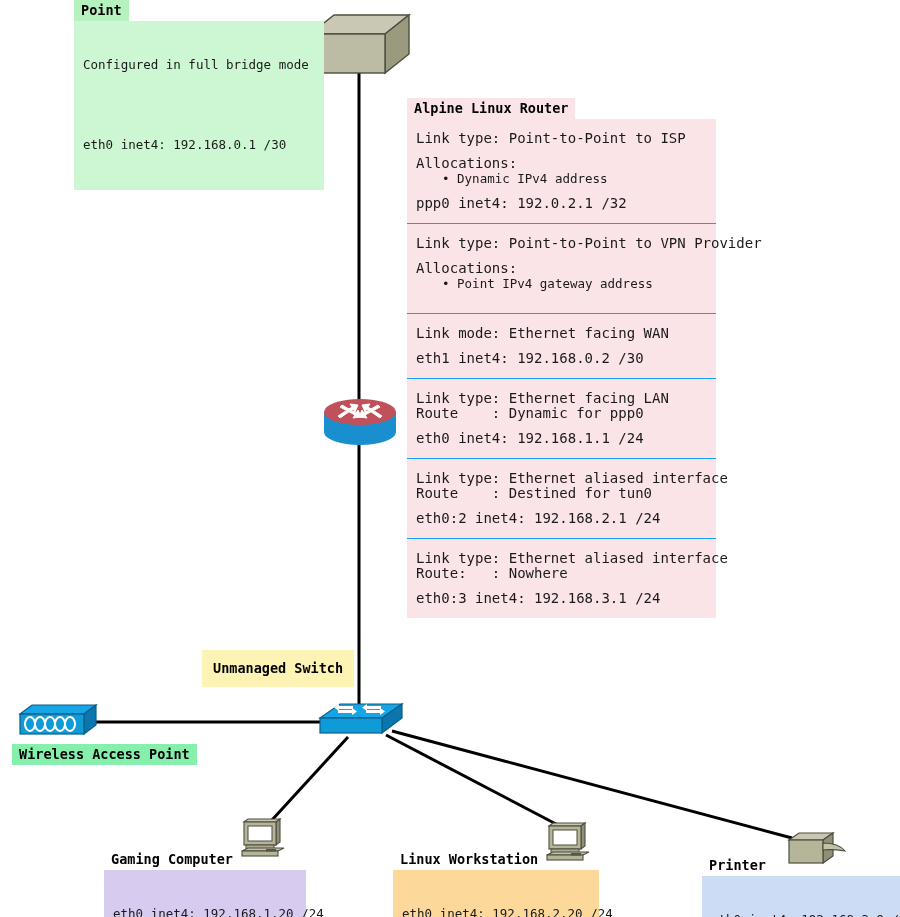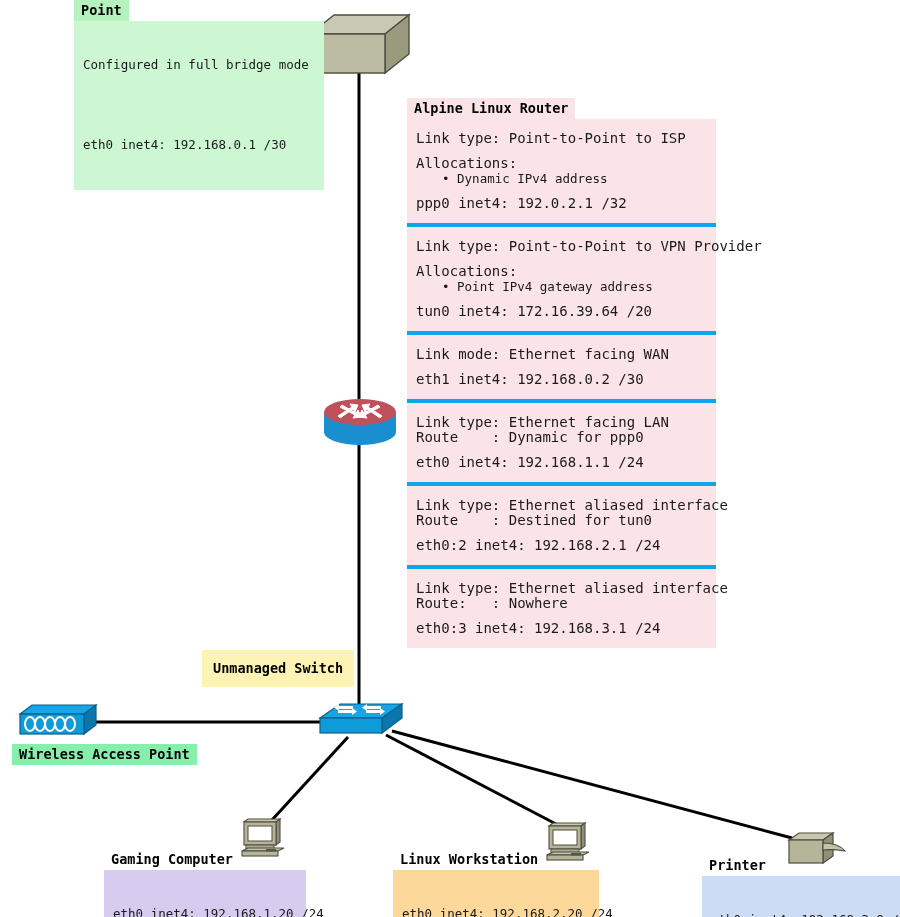--- a/index.html
+++ b/index.html
@@ -50,21 +50,21 @@
   
   #router-panel {
     position: absolute;
     left: 407px;
     top: 119px;
     width: 309px;
     background: #fbe4e8;
   }
   #router-panel .section {
     padding: 12px 9px 12px 9px;
-    border-top: 4px solid #0ea5e9;
+    border-top: 1px solid #0ea5e9;
   }
   #router-panel .section:first-child { border-top: none; }
   #router-panel .section .ln {
     display: block;
     font-size: 14px;
     line-height: 15px;
     color: #1a1a1a;
     white-space: pre;
   }
   #router-panel .section .gap { display: block; height: 10px; }
@@ -222,21 +222,20 @@
     <span class="gap"></span>
     <span class="ln">ppp0 inet4: 192.0.2.1 /32</span>
   </div>
 
   <div class="section">
     <span class="ln">Link type: Point-to-Point to VPN Provider</span>
     <span class="gap"></span>
     <span class="ln">Allocations:</span>
     <span class="bullet">• Point IPv4 gateway address</span>
     <span class="gap"></span>
-    <span class="ln">tun0 inet4: 172.16.39.64 /20</span>
   </div>
 
   <div class="section">
     <span class="ln">Link mode: Ethernet facing WAN</span>
     <span class="gap"></span>
     <span class="ln">eth1 inet4: 192.168.0.2 /30</span>
   </div>
 
   <div class="section">
     <span class="ln">Link type: Ethernet facing LAN</span>

